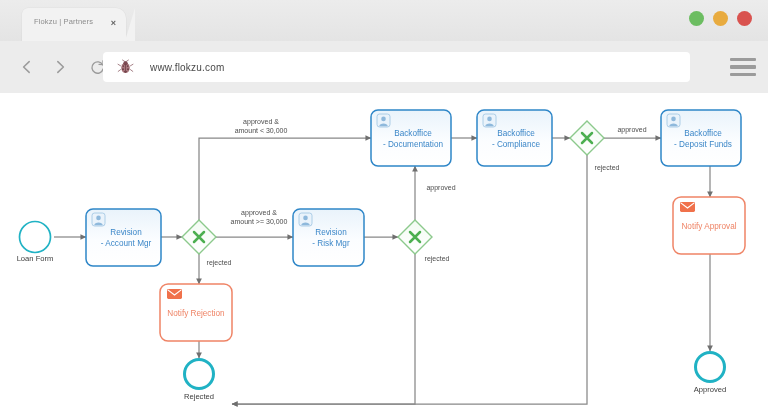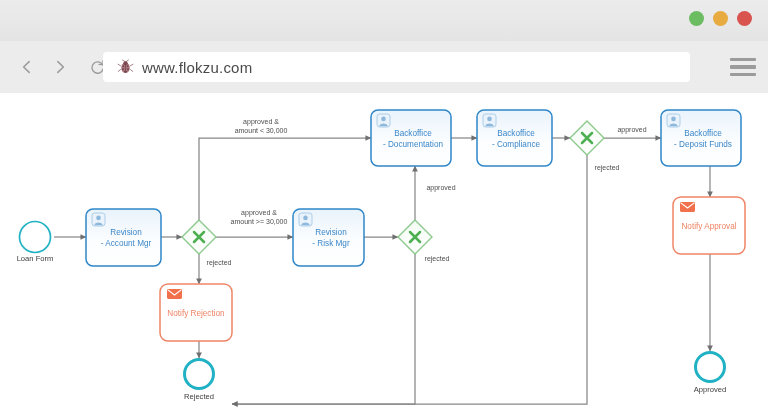--- a/index.html
+++ b/index.html
@@ -113,22 +113,22 @@
     display: flex;
     align-items: center;
     cursor: text;
   }
   #site-favicon {
     margin-left: 14px;
     width: 17px; height: 17px;
     flex: 0 0 auto;
   }
   #url-text {
-    margin-left: 8px;
-    font-size: 15px;
+    margin-left: 16px;
+    font-size: 10px;
     color: #4a4a4a;
     letter-spacing: 0.2px;
   }
   #menu-button {
     position: absolute;
     right: 12px; top: 14px;
     width: 26px; height: 24px;
     display: flex;
     flex-direction: column;
     justify-content: space-between;
@@ -179,20 +179,24 @@
     fill: none;
   }
 </style>
 </head>
 <body>
 
 <div id="browser-window">
 
   <div id="tab-strip">
 
+    <div id="browser-tab">
+      <div id="tab-title">Flokzu | Partners</div>
+      <div id="tab-close-icon">×</div>
+    </div>
 
     <div id="window-controls">
       <div class="win-dot" style="background:#6cbd61"></div>
       <div class="win-dot" style="background:#e8ab3f"></div>
       <div class="win-dot" style="background:#d9534f"></div>
     </div>
 
   </div>
 
   <div id="toolbar">

